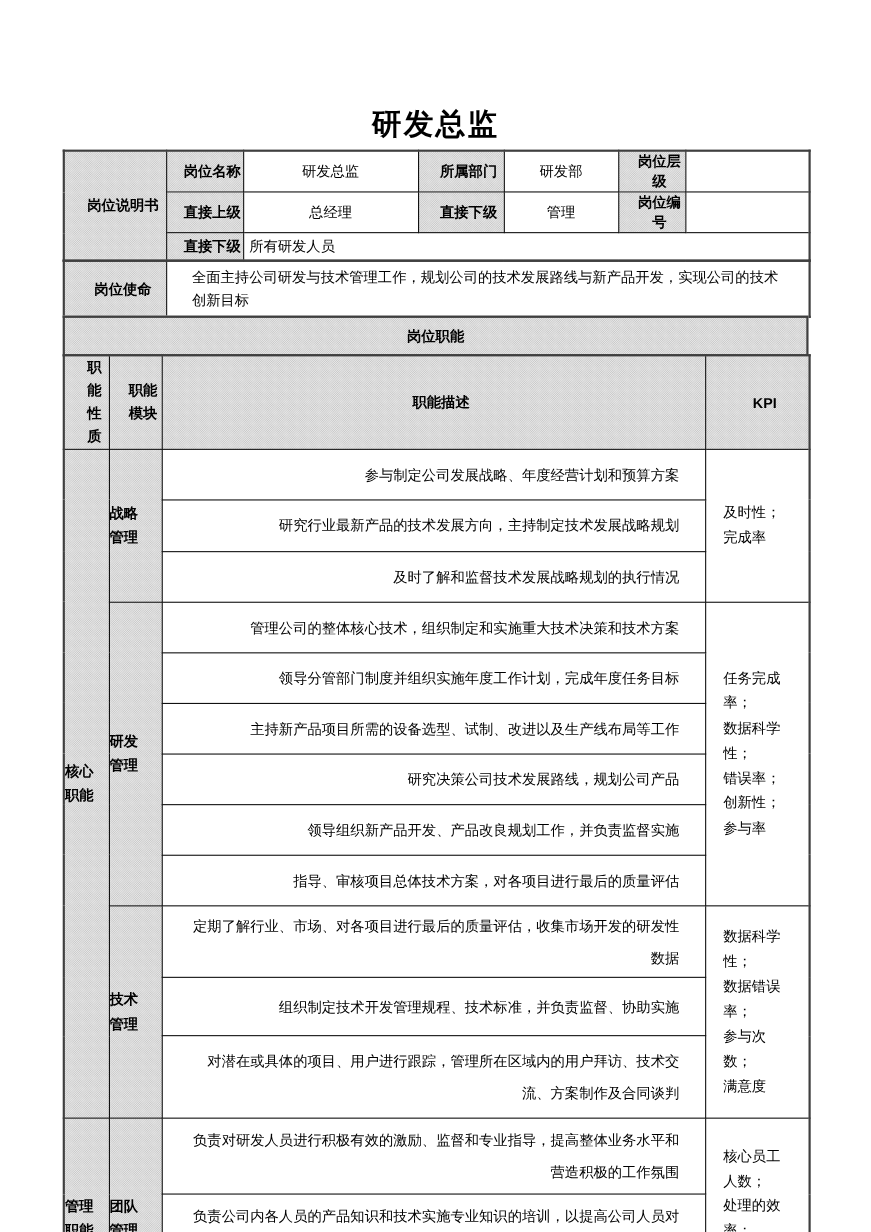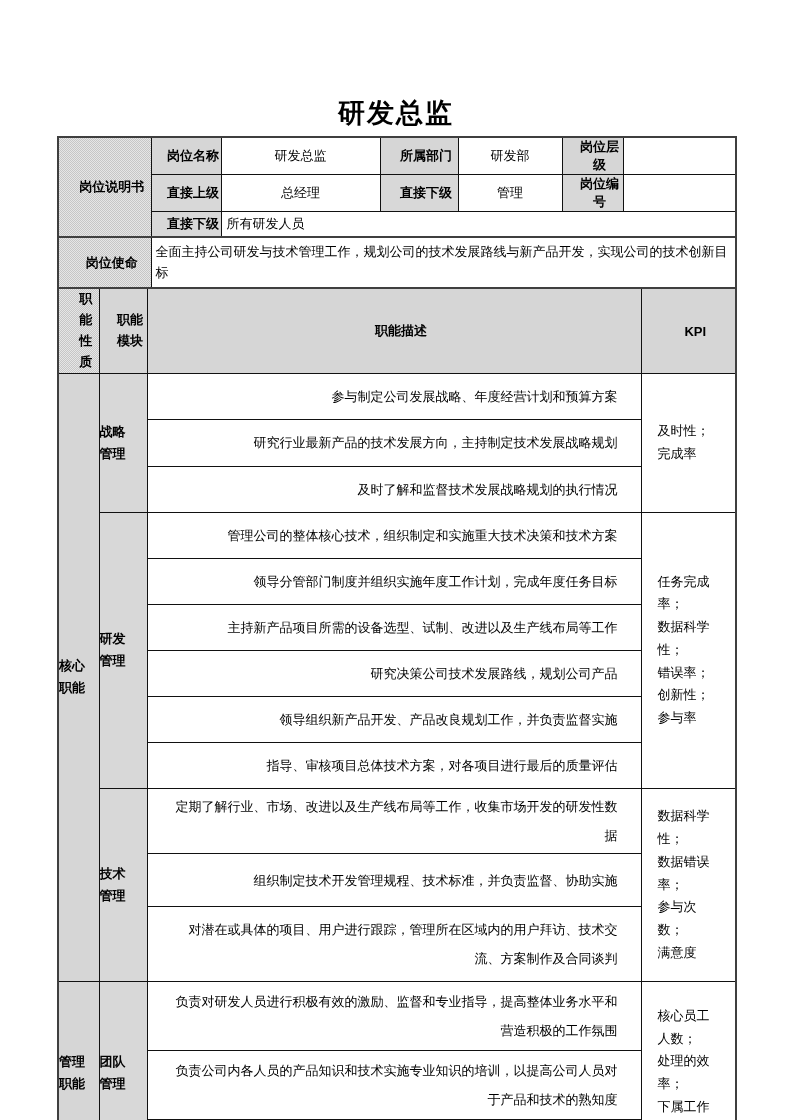--- a/index.html
+++ b/index.html
@@ -11,21 +11,21 @@
   table + table, .bar + table{margin-top:-2px;}
   td{border:1px solid #111;padding:0;font-size:13px;vertical-align:middle;overflow:hidden;}
   .shaded{background-color:#e6e6e6;
     background-image:
       linear-gradient(45deg,#c6c6c6 25%,transparent 25%,transparent 75%,#c6c6c6 75%),
       linear-gradient(45deg,#c6c6c6 25%,transparent 25%,transparent 75%,#c6c6c6 75%);
     background-size:2px 2px;background-position:0 0,1px 1px;}
   .lbl{font-family:"Liberation Sans",sans-serif;font-weight:bold;text-align:center;padding-left:14px;}
   .val{text-align:center;}
   .val-left{text-align:left;padding-left:5px;}
-  .mission-text{text-align:left;padding:4px 4px;line-height:1.6;}
+  .mission-text{text-align:left;padding:4px 23px;line-height:1.6;}
   .bar{width:674px;border:2px solid #3f3f3f;margin-top:-2px;height:33px;
     display:flex;align-items:center;justify-content:center;
     font-family:"Liberation Sans",sans-serif;font-weight:bold;font-size:13px;}
   .hdr{white-space:pre-line;line-height:1.6;}
   .nature,.module{font-family:"Liberation Sans",sans-serif;font-weight:bold;
     white-space:pre-line;line-height:1.7;}
   .desc{text-align:right;padding:3px 23px;line-height:2.25;}
   .kpi{text-align:left;padding:2px 16px;white-space:pre-line;line-height:1.75;}
 </style>
 </head>
@@ -76,20 +76,21 @@
         <col style="width:585px">
       </colgroup>
     <tbody>
         <tr style="height:49px">
       <td class="shaded lbl">岗位使命</td>
       <td class="mission-text">全面主持公司研发与技术管理工作，规划公司的技术发展路线与新产品开发，实现公司的技术创新目标</td>
     </tr>
   </tbody>
     </table>
 
+  <div class="bar shaded">岗位职能</div>
 
   <table>
     <colgroup>
       <col style="width:41px">
         <col style="width:48px">
         <col style="width:494px">
         <col style="width:95px">
     </colgroup>
     <tbody>
         <tr style="height:41px">
@@ -138,21 +139,21 @@
         </tr>
         <tr>
           <td class="desc" style="height: 39px;">领导组织新产品开发、产品改良规划工作，并负责监督实施</td>
         </tr>
         <tr>
           <td class="desc" style="height: 39px;">指导、审核项目总体技术方案，对各项目进行最后的质量评估</td>
         </tr>
         <tr>
           <td class="shaded module" rowspan="3">技术
 管理</td>
-          <td class="desc" style="height: 40px;">定期了解行业、市场、改进以及生产线布局等工作，收集市场开发的研发性数据</td>
+          <td class="desc" style="height: 40px;">定期了解行业、市场、对各项目进行最后的质量评估，收集市场开发的研发性数据</td>
           <td class="kpi" rowspan="3">数据科学性；
 数据错误率；
 参与次数；
 满意度</td>
         </tr>
         <tr>
           <td class="desc" style="height: 46px;">组织制定技术开发管理规程、技术标准，并负责监督、协助实施</td>
         </tr>
         <tr>
           <td class="desc" style="height: 68px;">对潜在或具体的项目、用户进行跟踪，管理所在区域内的用户拜访、技术交流、方案制作及合同谈判</td>

